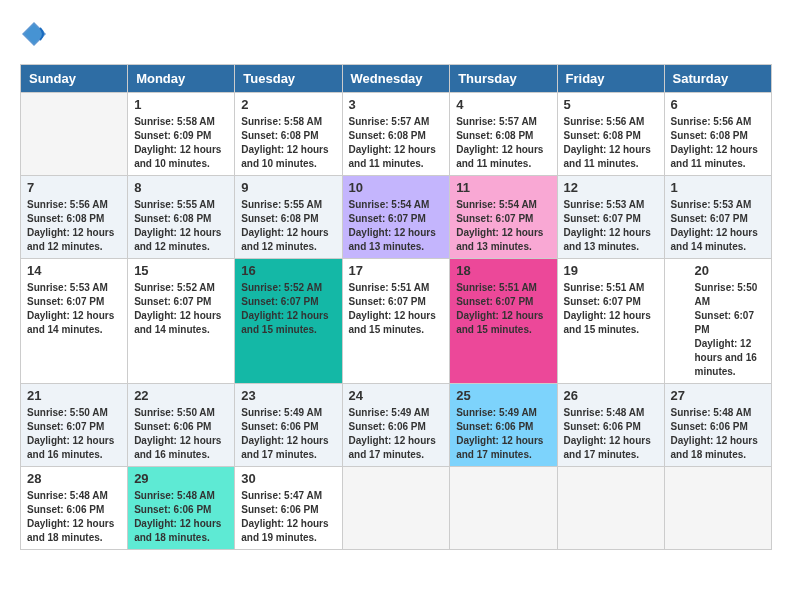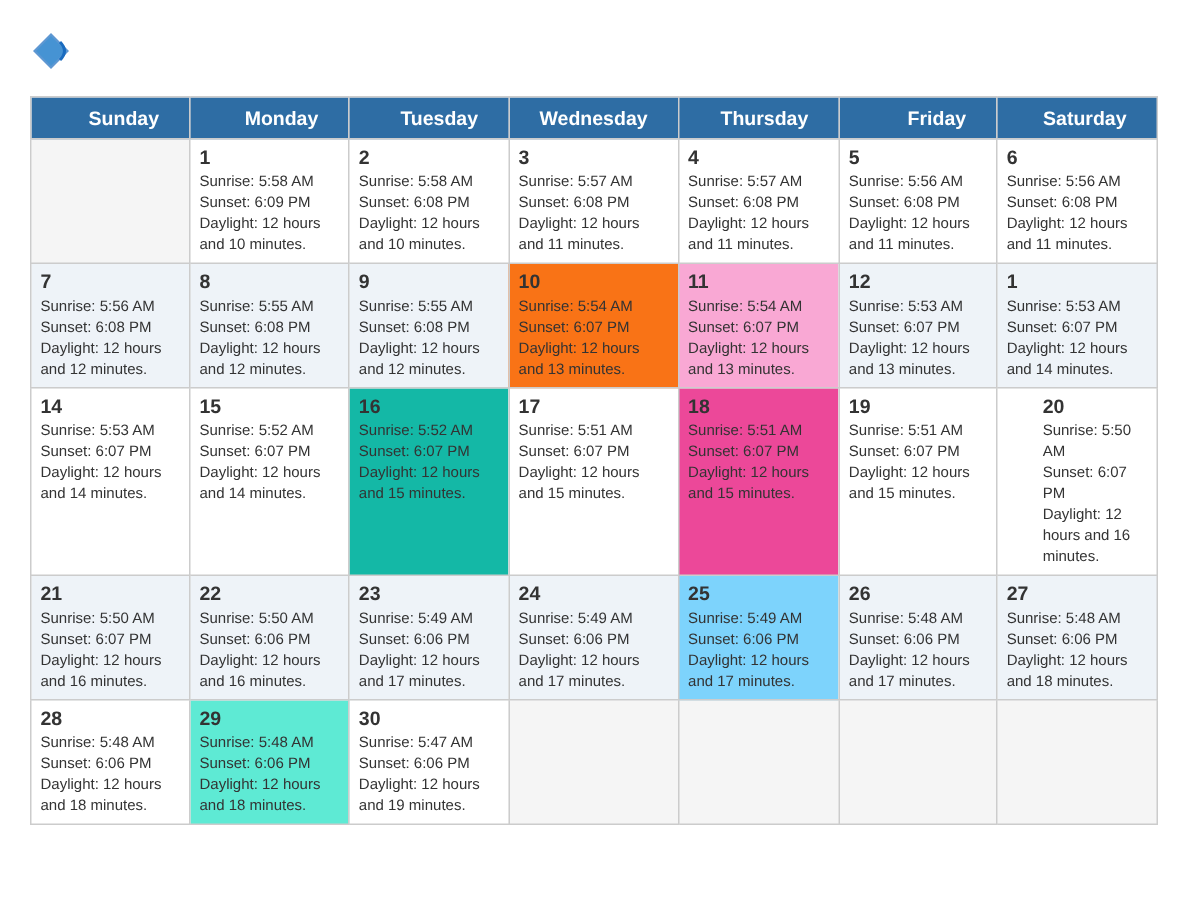--- a/index.html
+++ b/index.html
@@ -38,22 +38,22 @@
       color: #555;
     }
     .calendar-table {
       width: 100%;
       border-collapse: collapse;
       font-size: 11px;
     }
     .calendar-table th {
       background-color: #2e6da4;
       color: #fff;
-      text-align: right;
-      padding: 6px 20px;
+      text-align: left;
+      padding: 6px 8px;
       font-size: 13px;
       font-weight: bold;
       border: 1px solid #ccc;
     }
     .calendar-table td {
       border: 1px solid #ccc;
       vertical-align: top;
       padding: 4px 6px;
       width: 108px;
       min-height: 80px;
@@ -62,20 +62,21 @@
       font-size: 13px;
       font-weight: bold;
       color: #333;
       display: block;
       margin-bottom: 3px;
     }
     .day-info {
       font-size: 10px;
       color: #333;
       line-height: 1.4;
+      font-weight: bold;
     }
     .empty-cell {
       background: #f5f5f5 !important;
     }
     tr:nth-child(odd) td { background: #ffffff; }
     tr:nth-child(even) td { background: #f0f4f8; }
     thead tr th { background-color: #2e6da4 !important; }
   </style>
 </head>
 <body>
@@ -116,21 +117,21 @@
         <td style="background: rgb(255, 255, 255);"><span class="day-number">2</span><span class="day-info">Sunrise: 5:58 AM<br>Sunset: 6:08 PM<br>Daylight: 12 hours and 10 minutes.</span></td>
         <td style="background: rgb(255, 255, 255);"><span class="day-number">3</span><span class="day-info">Sunrise: 5:57 AM<br>Sunset: 6:08 PM<br>Daylight: 12 hours and 11 minutes.</span></td>
         <td style="background: rgb(255, 255, 255);"><span class="day-number">4</span><span class="day-info">Sunrise: 5:57 AM<br>Sunset: 6:08 PM<br>Daylight: 12 hours and 11 minutes.</span></td>
         <td style="background: rgb(255, 255, 255);"><span class="day-number">5</span><span class="day-info">Sunrise: 5:56 AM<br>Sunset: 6:08 PM<br>Daylight: 12 hours and 11 minutes.</span></td>
         <td style="background: rgb(255, 255, 255);"><span class="day-number">6</span><span class="day-info">Sunrise: 5:56 AM<br>Sunset: 6:08 PM<br>Daylight: 12 hours and 11 minutes.</span></td>
       </tr>
       <tr>
         <td style="background: rgb(238, 243, 248);"><span class="day-number">7</span><span class="day-info">Sunrise: 5:56 AM<br>Sunset: 6:08 PM<br>Daylight: 12 hours and 12 minutes.</span></td>
         <td style="background: rgb(238, 243, 248);"><span class="day-number">8</span><span class="day-info">Sunrise: 5:55 AM<br>Sunset: 6:08 PM<br>Daylight: 12 hours and 12 minutes.</span></td>
         <td style="background: rgb(238, 243, 248);"><span class="day-number">9</span><span class="day-info">Sunrise: 5:55 AM<br>Sunset: 6:08 PM<br>Daylight: 12 hours and 12 minutes.</span></td>
-        <td style="background: #f97316;"><span class="day-number">10</span><span class="day-info">Sunrise: 5:54 AM<br>Sunset: 6:07 PM<br>Daylight: 12 hours and 13 minutes.</span></td>
+        <td style="background: #c4b5fd;"><span class="day-number">10</span><span class="day-info">Sunrise: 5:54 AM<br>Sunset: 6:07 PM<br>Daylight: 12 hours and 13 minutes.</span></td>
         <td style="background: #f9a8d4;"><span class="day-number">11</span><span class="day-info">Sunrise: 5:54 AM<br>Sunset: 6:07 PM<br>Daylight: 12 hours and 13 minutes.</span></td>
         <td style="background: rgb(238, 243, 248);"><span class="day-number">12</span><span class="day-info">Sunrise: 5:53 AM<br>Sunset: 6:07 PM<br>Daylight: 12 hours and 13 minutes.</span></td>
         <td style="background: rgb(238, 243, 248);"><span class="day-number">1</span><span class="day-info">Sunrise: 5:53 AM<br>Sunset: 6:07 PM<br>Daylight: 12 hours and 14 minutes.</span></td>
       </tr>
       <tr>
         <td style="background: rgb(255, 255, 255);"><span class="day-number">14</span><span class="day-info">Sunrise: 5:53 AM<br>Sunset: 6:07 PM<br>Daylight: 12 hours and 14 minutes.</span></td>
         <td style="background: rgb(255, 255, 255);"><span class="day-number">15</span><span class="day-info">Sunrise: 5:52 AM<br>Sunset: 6:07 PM<br>Daylight: 12 hours and 14 minutes.</span></td>
         <td style="background: #14b8a6;"><span class="day-number">16</span><span class="day-info">Sunrise: 5:52 AM<br>Sunset: 6:07 PM<br>Daylight: 12 hours and 15 minutes.</span></td>
         <td style="background: rgb(255, 255, 255);"><span class="day-number">17</span><span class="day-info">Sunrise: 5:51 AM<br>Sunset: 6:07 PM<br>Daylight: 12 hours and 15 minutes.</span></td>
         <td style="background: #ec4899;"><span class="day-number">18</span><span class="day-info">Sunrise: 5:51 AM<br>Sunset: 6:07 PM<br>Daylight: 12 hours and 15 minutes.</span></td>

